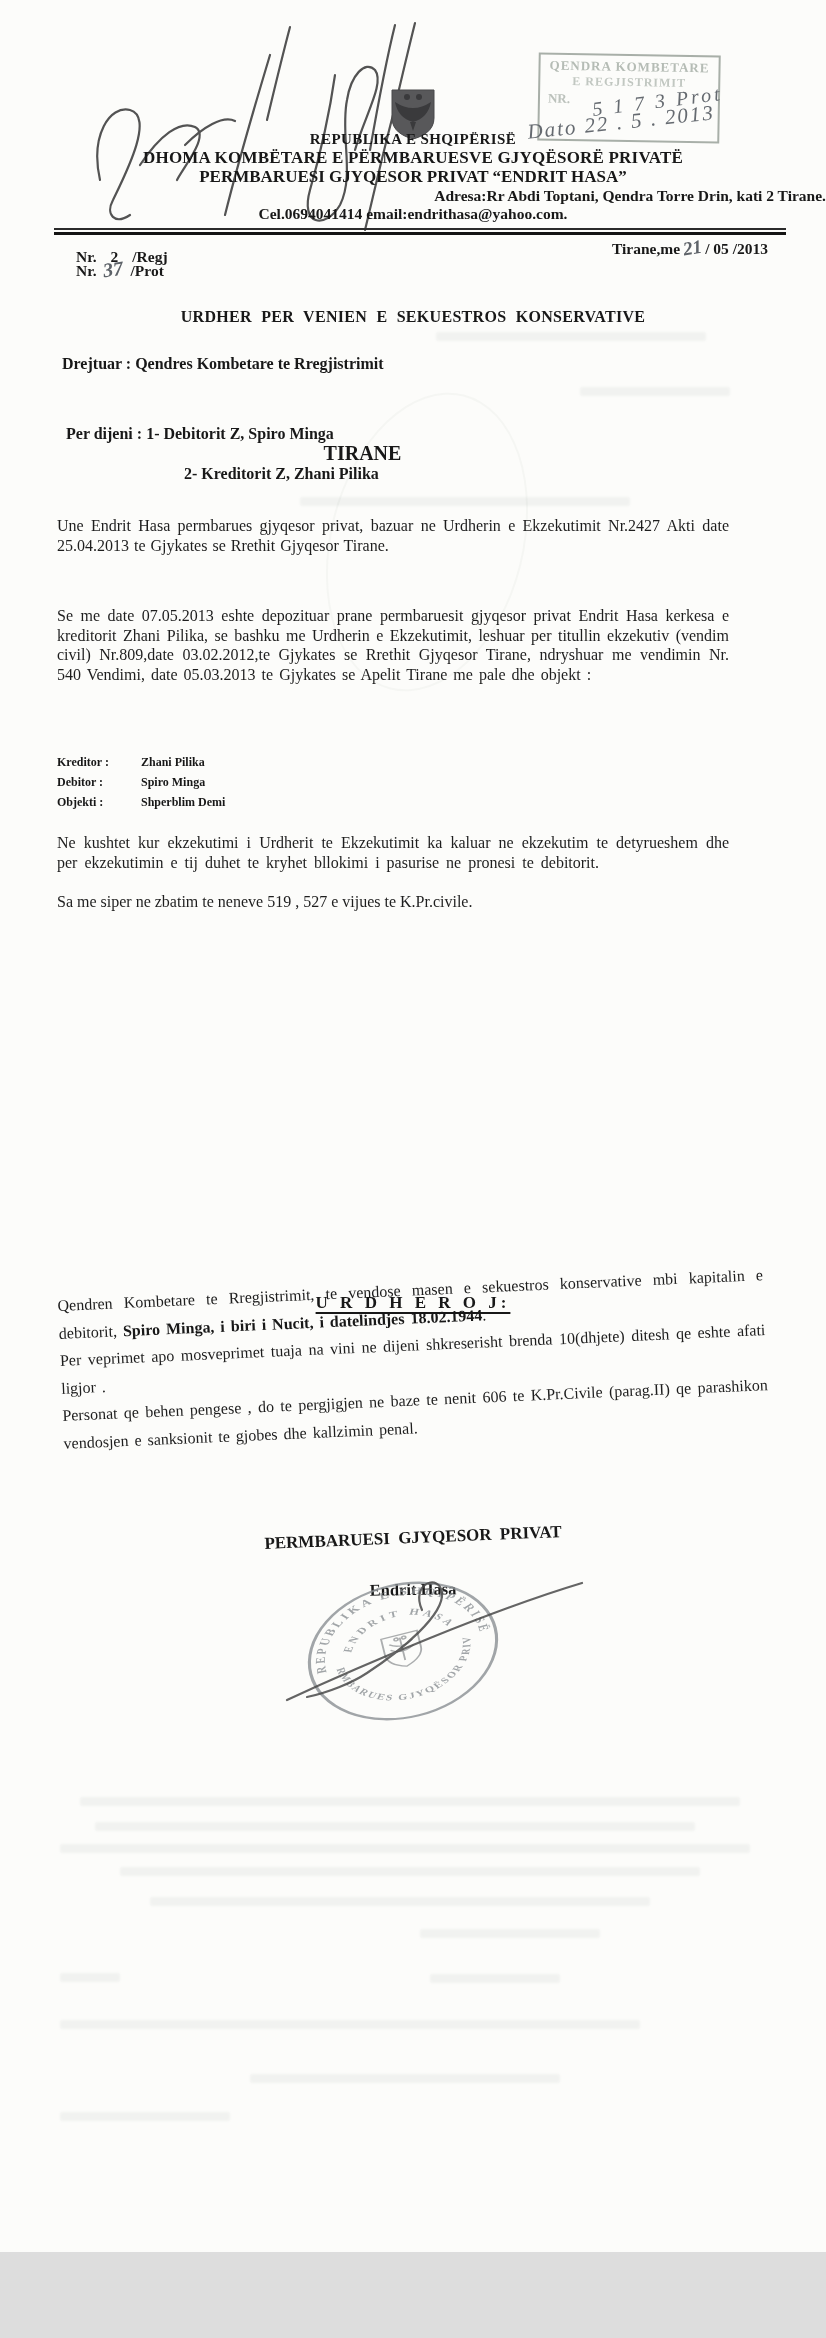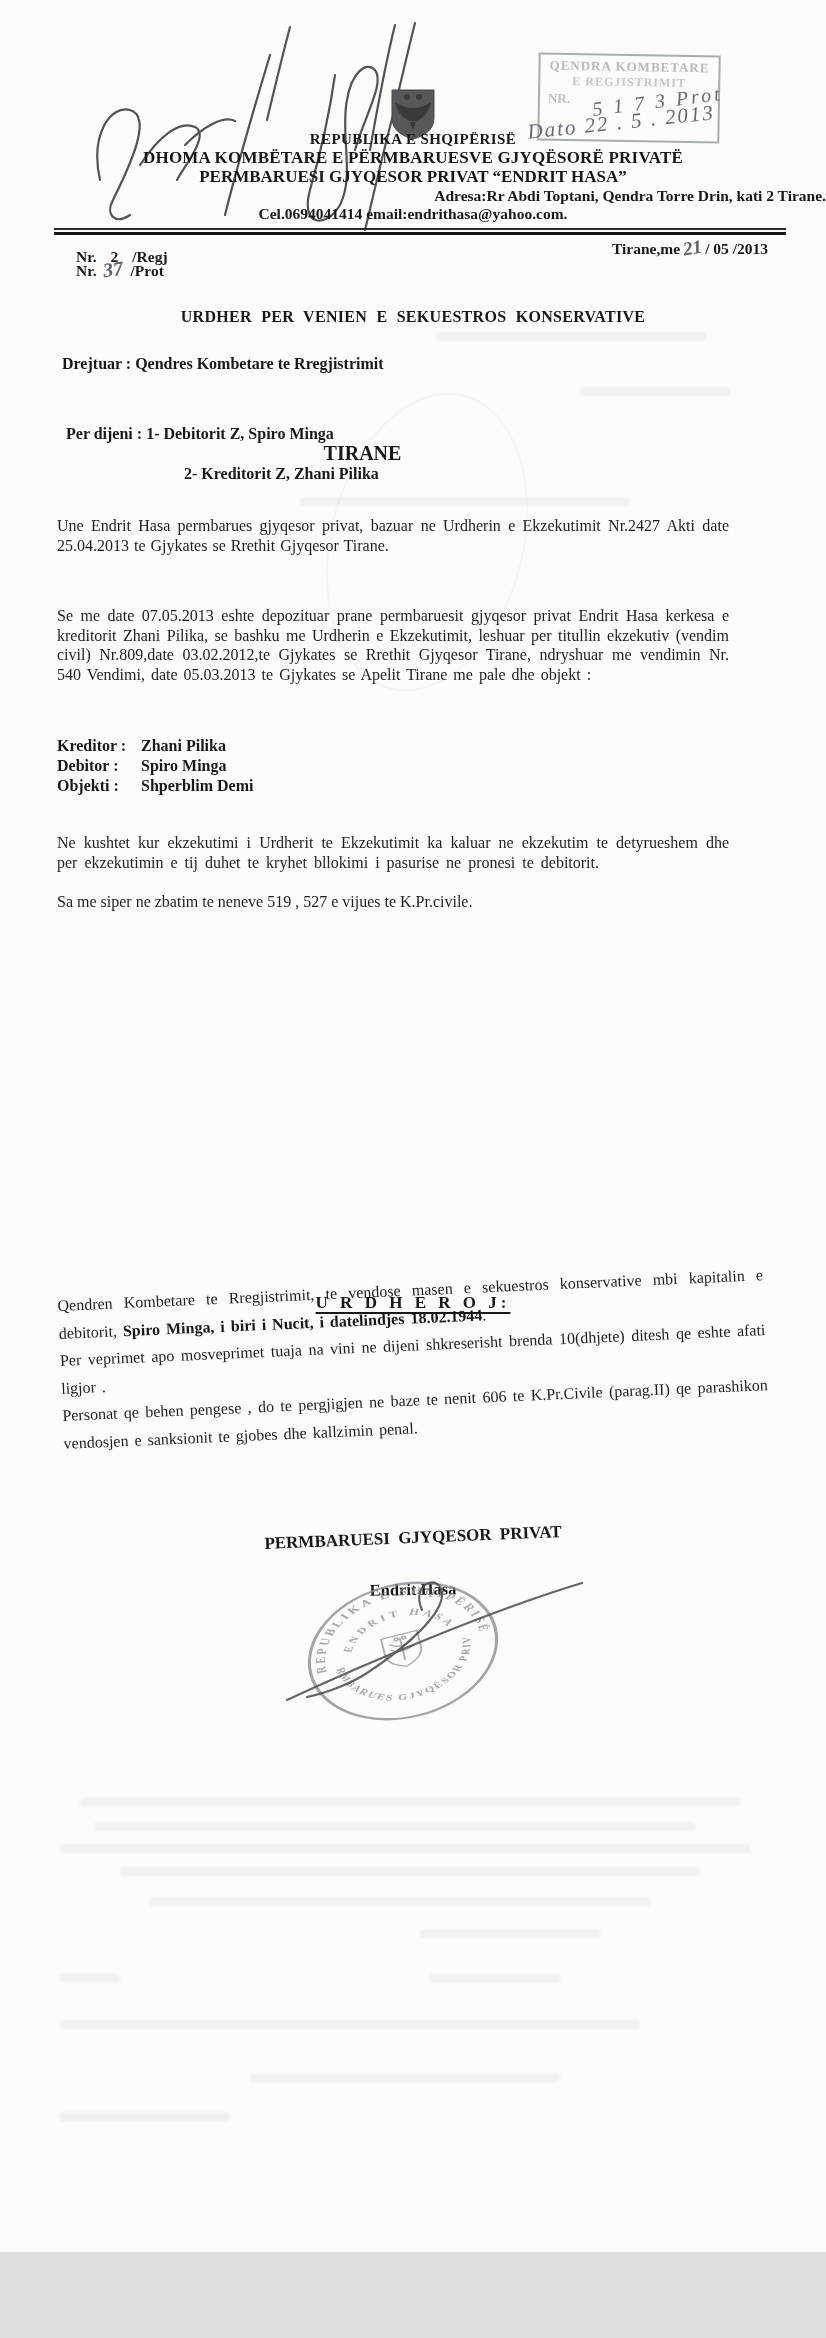--- a/index.html
+++ b/index.html
@@ -40,21 +40,21 @@
   
   .title{top:308px;font-size:16px;word-spacing:5px;letter-spacing:.3px;}
   .drejtuar{top:355px;left:62px;font-size:16px;}
   .tirane{top:397px;left:0;right:101px;text-align:center;font-size:20px;margin-top:45px;}
   .perdijeni{top:425px;left:66px;font-size:16px;}
   .kreditorit2{top:465px;left:184px;font-size:16px;}
   .para{left:57px;width:672px;font-size:16px;line-height:19.5px;}
   .intro{top:516px;word-spacing:1px;}
   .konst-h{top:585px;font-size:16px;letter-spacing:.5px;text-decoration:underline;text-decoration-thickness:1.5px;text-underline-offset:3px;}
   .konst-body{top:606px;word-spacing:2px;}
-  .parties{top:736px;left:57px;font-size:16px;line-height:20px;}
+  .parties{top:752px;left:57px;font-size:12px;line-height:20px;}
   .parties .lbl{display:inline-block;width:84px;}
   .note1{top:833px;word-spacing:3px;}
   .note2{top:893px;left:57px;font-size:16px;}
   .urdheroj-h{top:1250px;font-size:17px;letter-spacing:4px;text-decoration:underline;text-decoration-thickness:2px;text-underline-offset:4px;margin-top:43px;}
   .orderblock{top:1292px;left:57px;width:706px;font-size:16px;line-height:27.5px;word-spacing:2px;transform:rotate(-2.5deg);transform-origin:0 0;}
   .orderblock p{margin:0;}
   .role{top:1528px;font-size:17px;word-spacing:4px;transform:rotate(-2.3deg);}
   .name{top:1580px;font-size:16.5px;transform:rotate(-1deg);}
   
   .ghost{position:absolute;background:#6a7a74;opacity:.07;filter:blur(1.3px);height:9px;border-radius:2px;}

